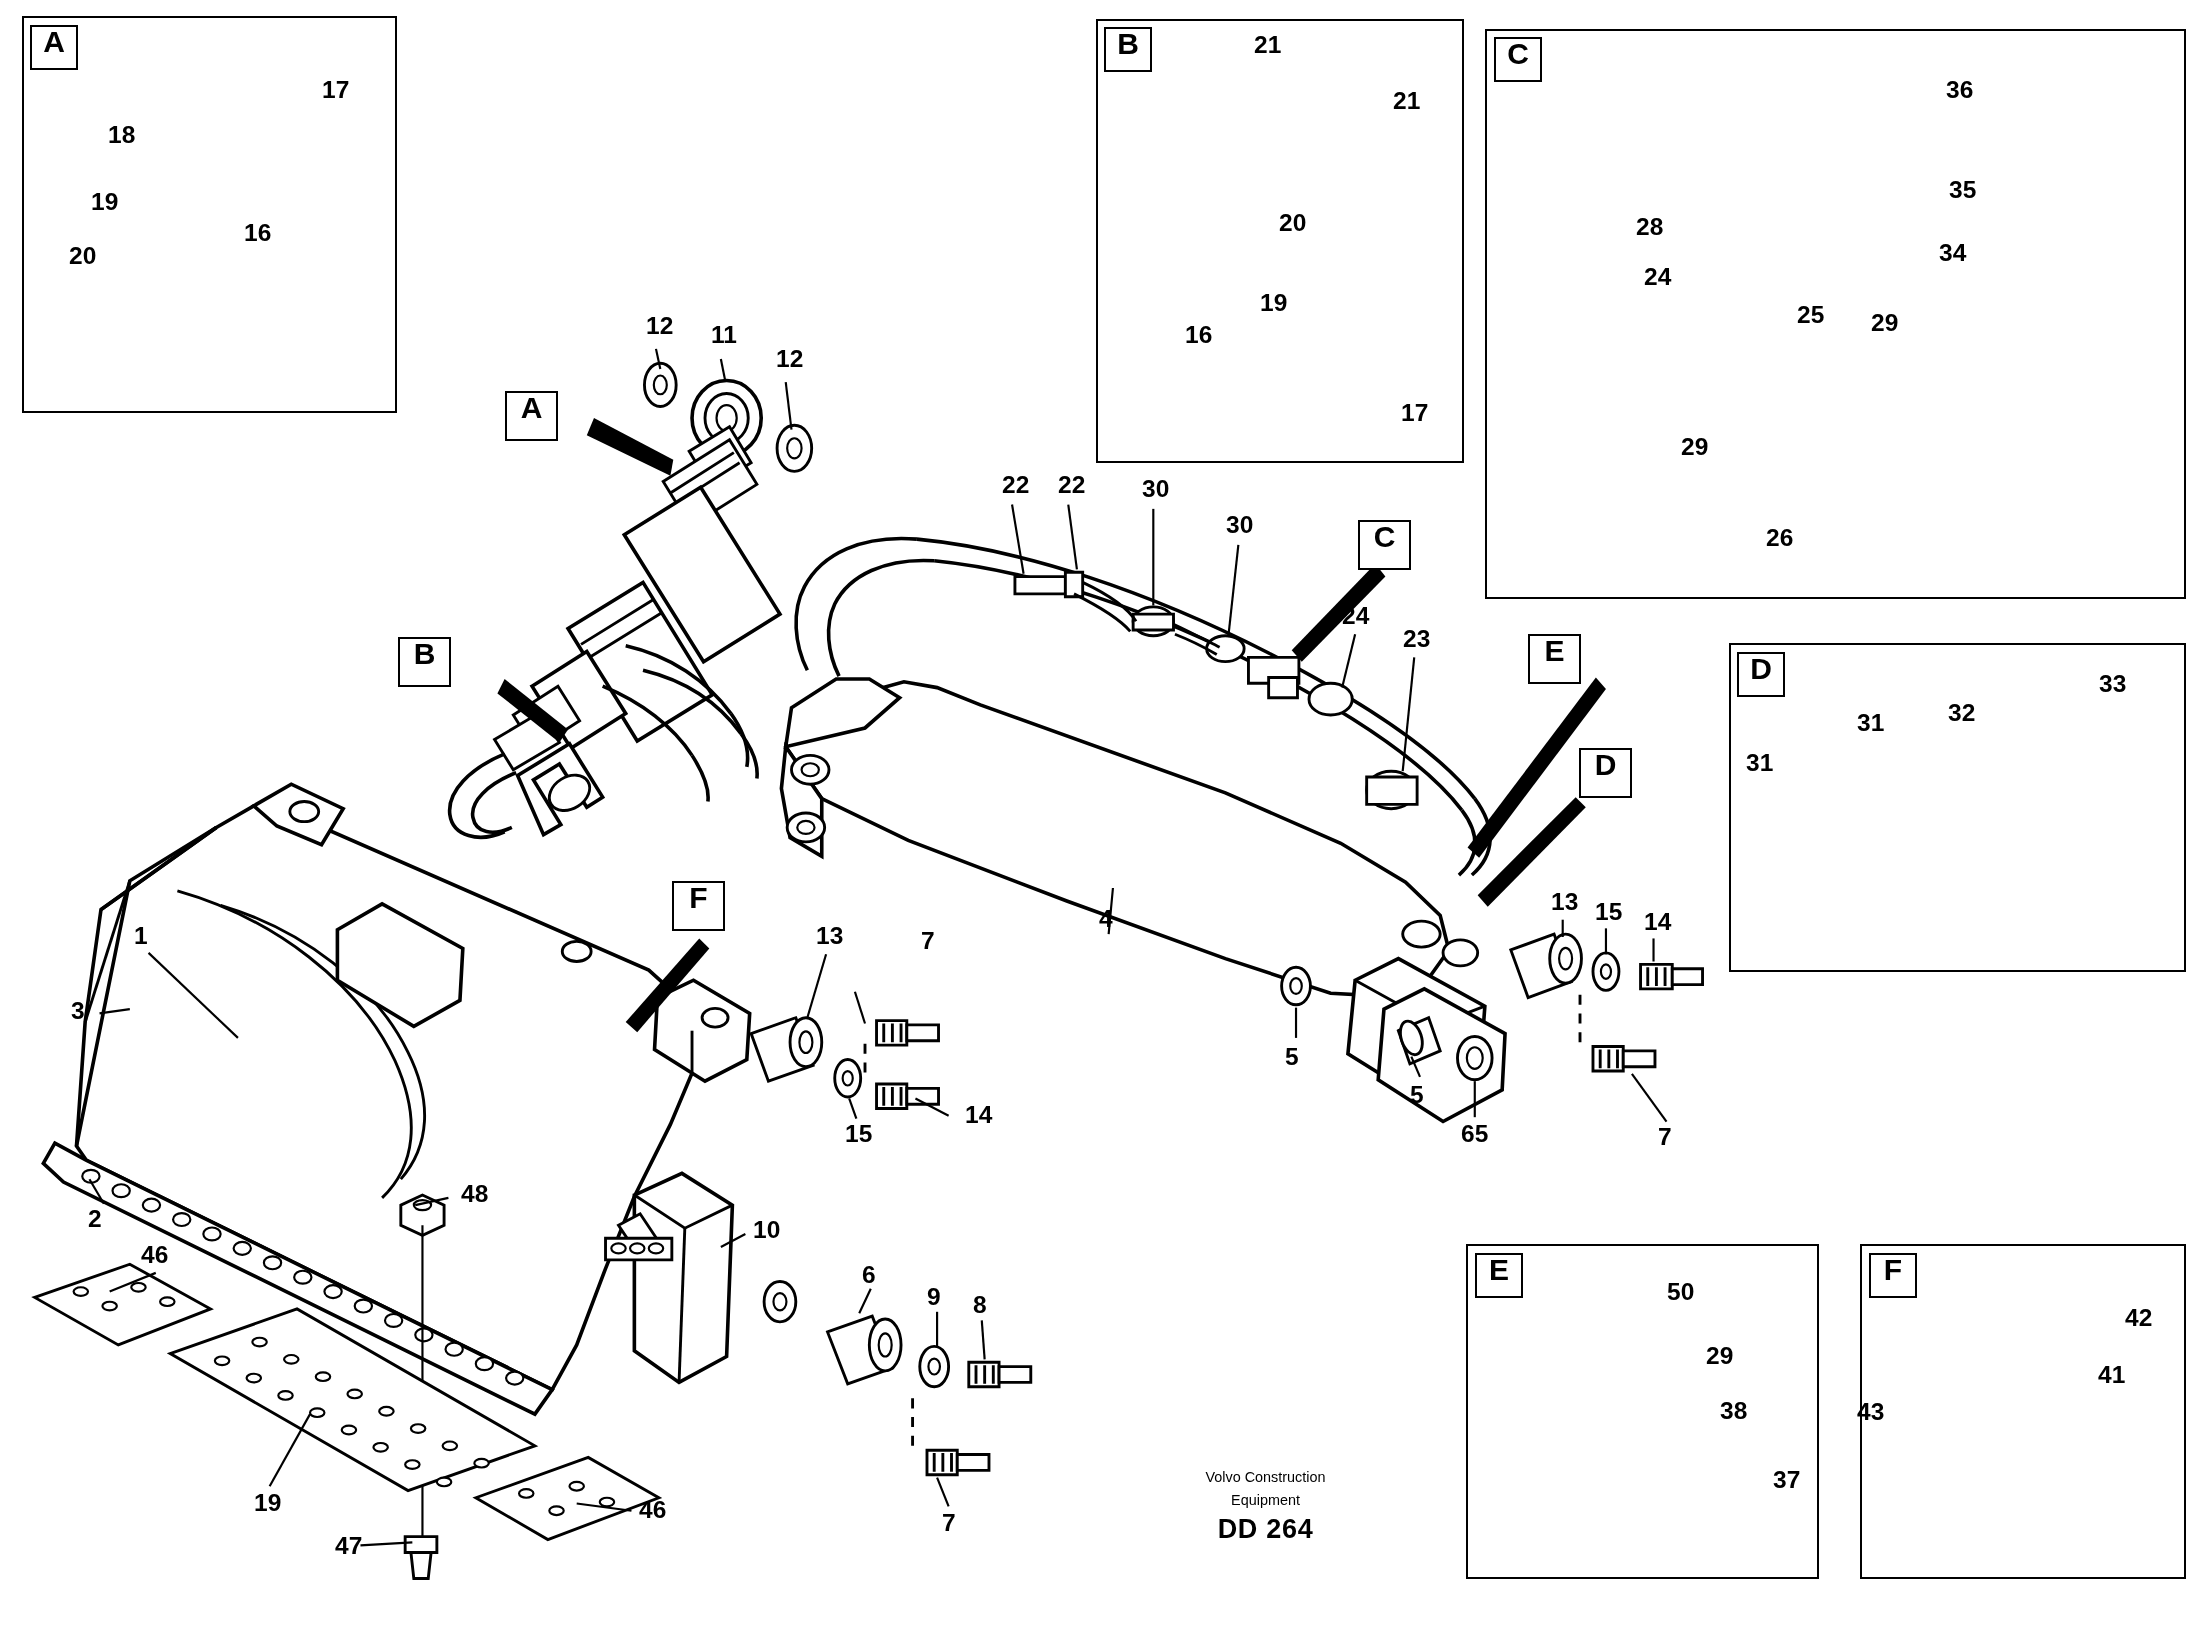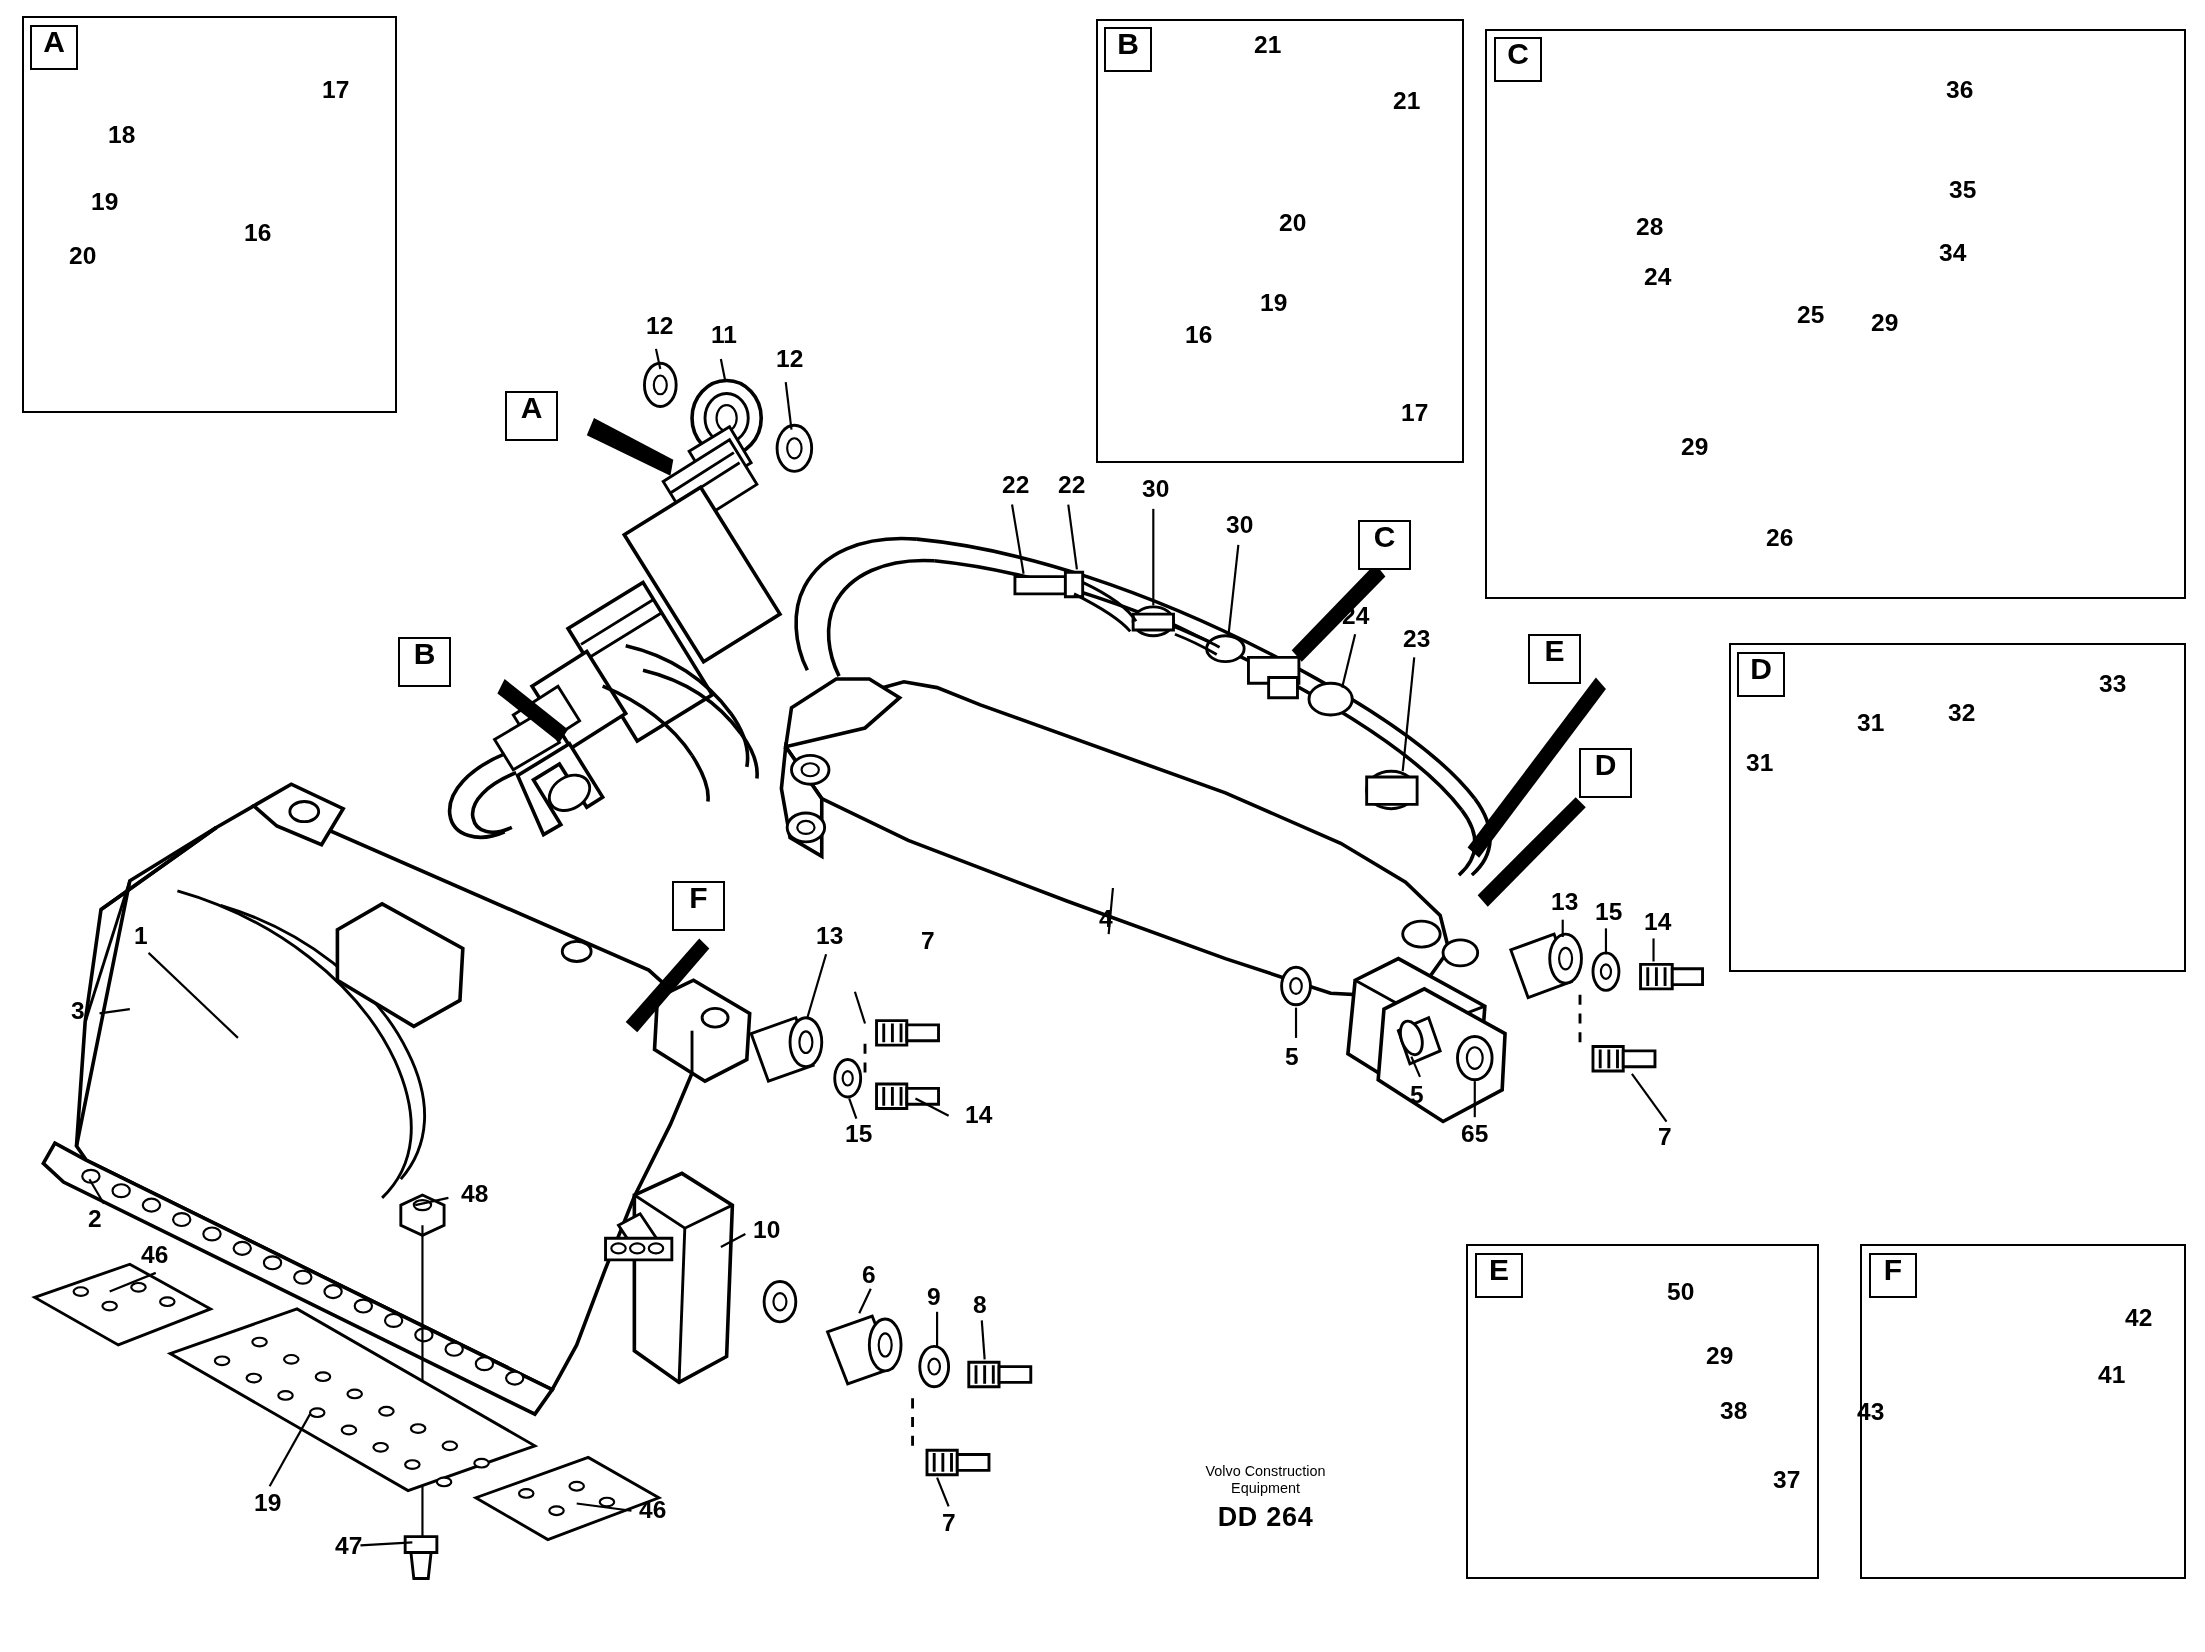--- a/index.html
+++ b/index.html
@@ -48,20 +48,21 @@
   }
   .logo {
     position: absolute;
     text-align: center;
     color: #000;
   }
   .logo .l1 {
     font-size: 14.4px;
     line-height: 1.15;
     font-weight: normal;
+    margin-top: 6px;
   }
   .logo .l2 {
     font-size: 27px;
     font-weight: bold;
     letter-spacing: 0.7px;
     margin-top: 5.8px;
   }
   svg.art {
     position: absolute;
     left: 0;

